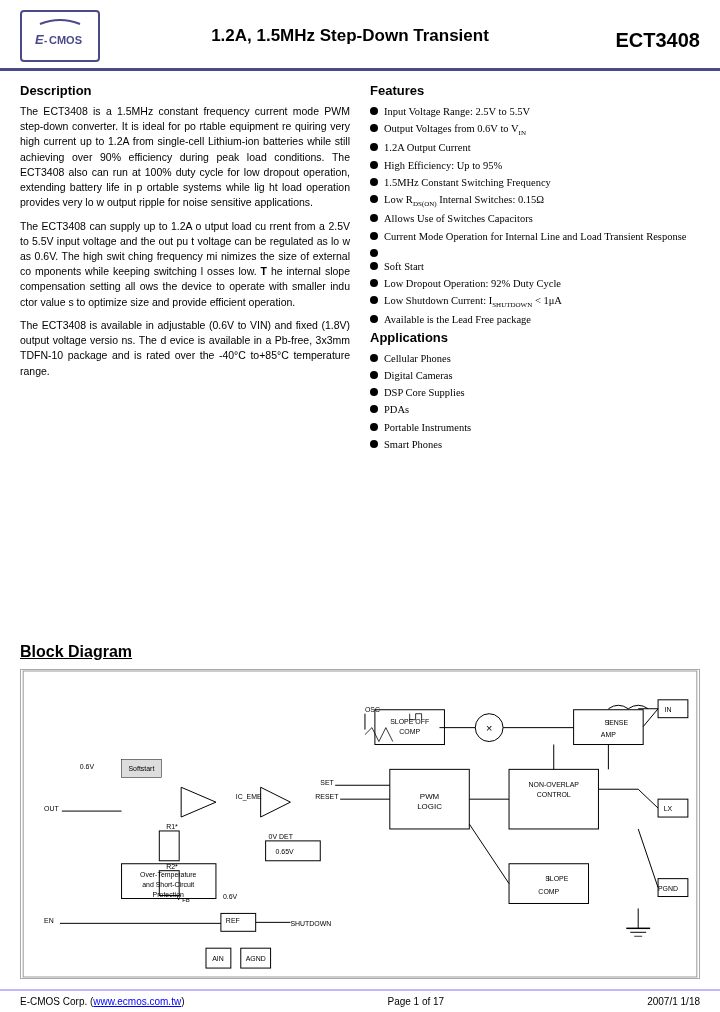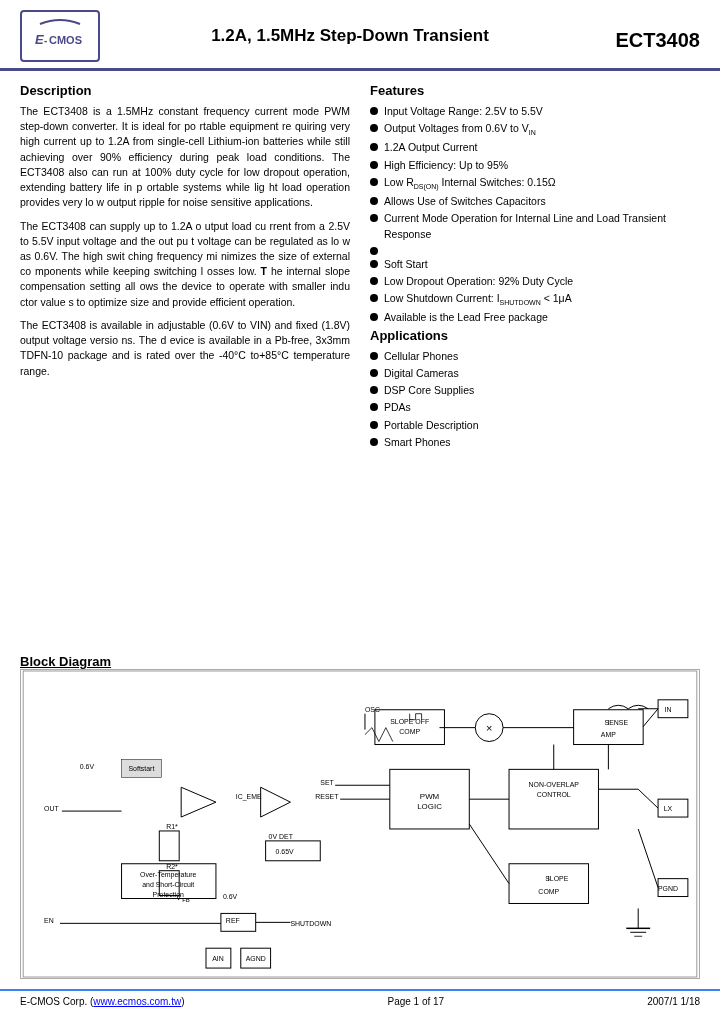--- a/index.html
+++ b/index.html
@@ -94,56 +94,57 @@
       padding: 0;
       margin: 0;
     }
     .features-list li {
       display: flex;
       align-items: flex-start;
       gap: 6px;
       font-size: 10.5px;
       line-height: 1.45;
       margin-bottom: 2px;
+      font-family: Liberation Serif, serif;
     }
     .bullet {
       width: 8px;
       height: 8px;
       background: #000;
       border-radius: 50%;
       flex-shrink: 0;
       margin-top: 3px;
     }
 
     
     .applications {
     }
 
     
     .block-diagram-section {
       padding: 10px 20px;
     }
     .block-diagram-title {
-      font-size: 13px;
+      font-size: 16px;
       font-weight: bold;
       text-decoration: underline;
-      margin-bottom: 0;
+      margin-bottom: 8px;
     }
     .diagram-container {
       border: 1px solid #aaa;
       width: 680px;
       height: 310px;
       position: relative;
       background: #fff;
       overflow: hidden;
     }
 
     
     .footer {
-      border-top: 2px solid #3b82f6;
+      border-top: 2px solid #c4b5fd;
       padding: 5px 20px;
       display: flex;
       justify-content: space-between;
       align-items: center;
       font-size: 10px;
       margin-top: auto;
     }
     .footer-link {
       color: #00f;
       text-decoration: underline;
@@ -205,20 +206,24 @@
         <li>
             <span class="bullet"></span>
             <span>1.2A Output Current</span>
           </li>
         <li>
             <span class="bullet"></span>
             <span>High Efficiency: Up to 95%</span>
           </li>
         <li>
             <span class="bullet"></span>
+            <span>1.5MHz Constant Switching Frequency</span>
+          </li>
+        <li>
+            <span class="bullet"></span>
             <span>Low R<sub>DS(ON)</sub> Internal Switches: 0.15Ω</span>
           </li>
         <li>
             <span class="bullet"></span>
             <span>Allows Use of Switches Capacitors</span>
           </li>
         <li>
             <span class="bullet"></span>
             <span>Current Mode Operation for Internal Line and Load Transient Response</span>
           </li>
@@ -257,21 +262,21 @@
           <li>
               <span class="bullet"></span>
               <span>DSP Core Supplies</span>
             </li>
           <li>
               <span class="bullet"></span>
               <span>PDAs</span>
             </li>
           <li>
               <span class="bullet"></span>
-              <span>Portable Description</span>
+              <span>Portable Instruments</span>
             </li>
           <li>
               <span class="bullet"></span>
               <span>Smart Phones</span>
             </li>
         </ul>
       </div>
     </div>
   </div>
 

